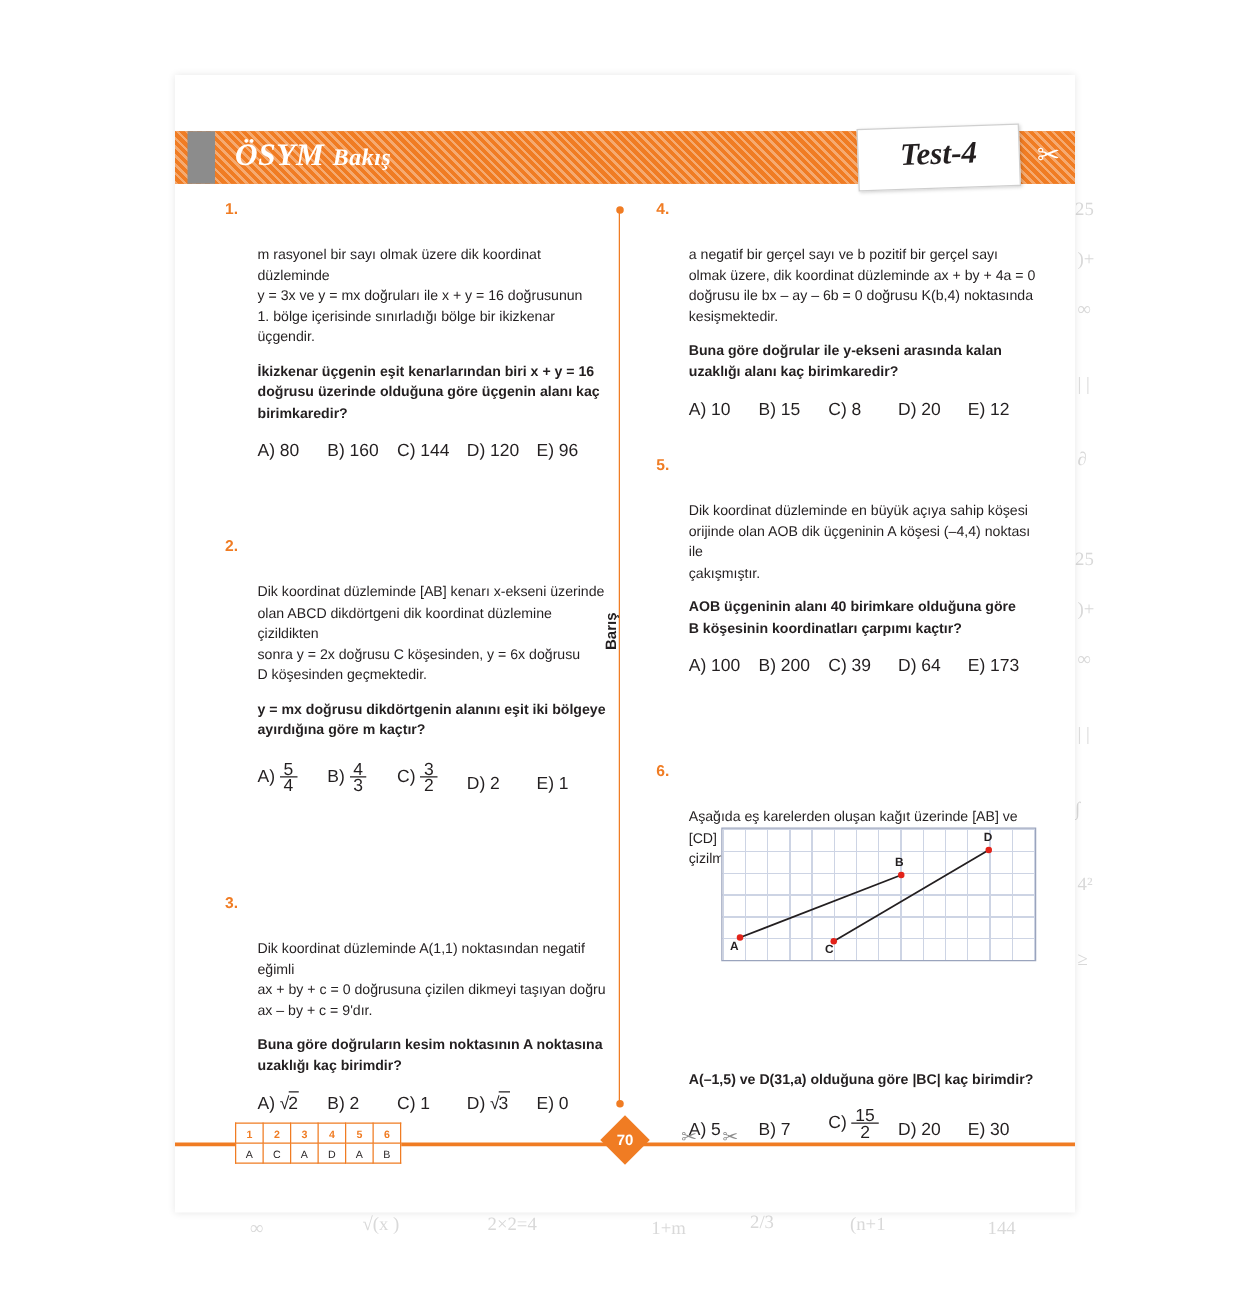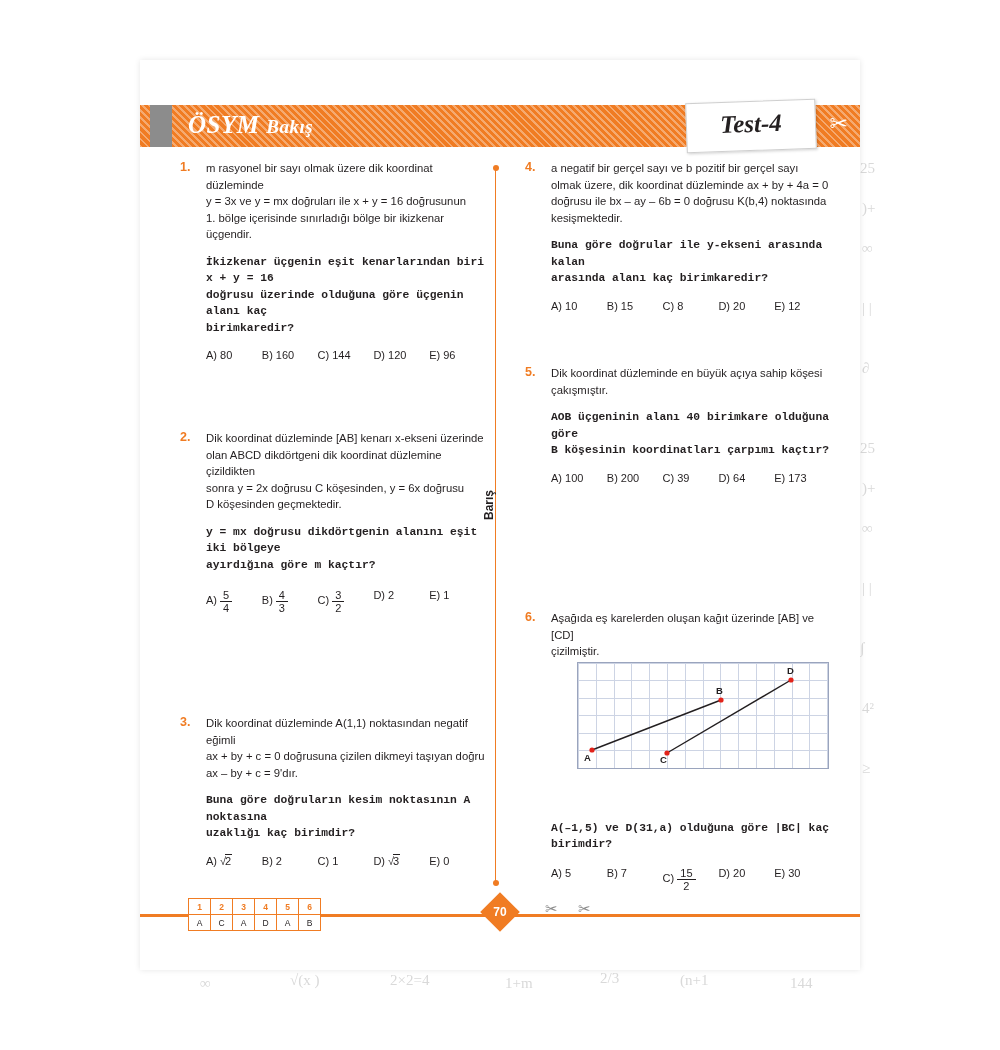--- a/index.html
+++ b/index.html
@@ -77,27 +77,27 @@
     position:absolute;left:342px;top:460px;
     font-size:12px;font-weight:bold;color:#231f20;
     transform:rotate(-90deg);transform-origin:left top;
   }
 
   .q{position:absolute;width:305px;}
   .qnum{
     position:absolute;left:0;top:0;width:22px;
     font-size:12.5px;font-weight:bold;color:#f07c23;
   }
-  .qbody{margin-left:26px;font-size:11.3px;line-height:16.5px;}
+  .qbody{margin-left:26px;font-size:11.3px;line-height:16.5px;margin-top:36px;}
   .qbody p{margin:0 0 0 0;}
   .qbody p.gap{margin-top:11px;}
-  .qbody p.b{font-weight:bold;font-family:Liberation Mono, monospace;}
+  .qbody p.b{font-weight:bold;}
   .opts{
     margin-left:26px;margin-top:13px;
-    display:flex;font-size:11px;
+    display:flex;font-size:14px;align-items:flex-end;
   }
   .opts .o{width:20%;}
   .frac{display:inline-block;vertical-align:middle;text-align:center;line-height:12px;}
   .frac .n{display:block;border-bottom:1px solid #231f20;padding:0 3px;}
   .frac .d{display:block;padding:0 3px;}
   .sqrt{border-top:1px solid #231f20;padding:0 1px 0 0;margin-left:-1px;}
 
   
   .figwrap{margin-left:26px;margin-top:10px;position:absolute;}
   .grid{
@@ -178,21 +178,21 @@
   <span style="left:860px;top:440px;">25</span>
   <span style="left:862px;top:480px;">)+</span>
   <span style="left:862px;top:520px;">∞</span>
   <span style="left:862px;top:580px;">| |</span>
   <span style="left:860px;top:640px;">∫</span>
   <span style="left:862px;top:700px;">4²</span>
   <span style="left:862px;top:760px;">≥</span>
   <span style="left:200px;top:975px;">∞</span>
   <span style="left:290px;top:972px;">√(x )</span>
   <span style="left:390px;top:972px;">2×2=4</span>
-  <span style="left:505px;top:975px;text-align:center;">1+m</span>
+  <span style="left:521px;top:975px;text-align:center;">1+m</span>
   <span style="left:600px;top:970px;">2/3</span>
   <span style="left:680px;top:972px;">(n+1</span>
   <span style="left:790px;top:975px;">144</span>
   <span style="left:830px;top:830px;">√x</span>
 </div>
 
 <div class="page">
 
   <div class="header">
     <div class="band"></div>
@@ -297,35 +297,36 @@
   <div class="col right">
 
     <div class="q" style="top:0;">
       <div class="qnum">4.</div>
       <div class="qbody">
         <p>a negatif bir gerçel sayı ve b pozitif bir gerçel sayı</p>
         <p>olmak üzere, dik koordinat düzleminde ax + by + 4a = 0</p>
         <p>doğrusu ile bx – ay – 6b = 0 doğrusu K(b,4) noktasında</p>
         <p>kesişmektedir.</p>
         <p class="b gap">Buna göre doğrular ile y-ekseni arasında kalan</p>
-        <p class="b">arasında alanı kaç birimkaredir?</p>
+        <p class="b">uzaklığı alanı kaç birimkaredir?</p>
       </div>
       <div class="opts">
         <div class="o">A) 10</div>
         <div class="o">B) 15</div>
         <div class="o">C) 8</div>
         <div class="o">D) 20</div>
         <div class="o">E) 12</div>
       </div>
     </div>
 
     <div class="q" style="top:205px;">
       <div class="qnum">5.</div>
       <div class="qbody">
         <p>Dik koordinat düzleminde en büyük açıya sahip köşesi</p>
+        <p>orijinde olan AOB dik üçgeninin A köşesi (–4,4) noktası ile</p>
         <p>çakışmıştır.</p>
         <p class="b gap">AOB üçgeninin alanı 40 birimkare olduğuna göre</p>
         <p class="b">B köşesinin koordinatları çarpımı kaçtır?</p>
       </div>
       <div class="opts">
         <div class="o">A) 100</div>
         <div class="o">B) 200</div>
         <div class="o">C) 39</div>
         <div class="o">D) 64</div>
         <div class="o">E) 173</div>

